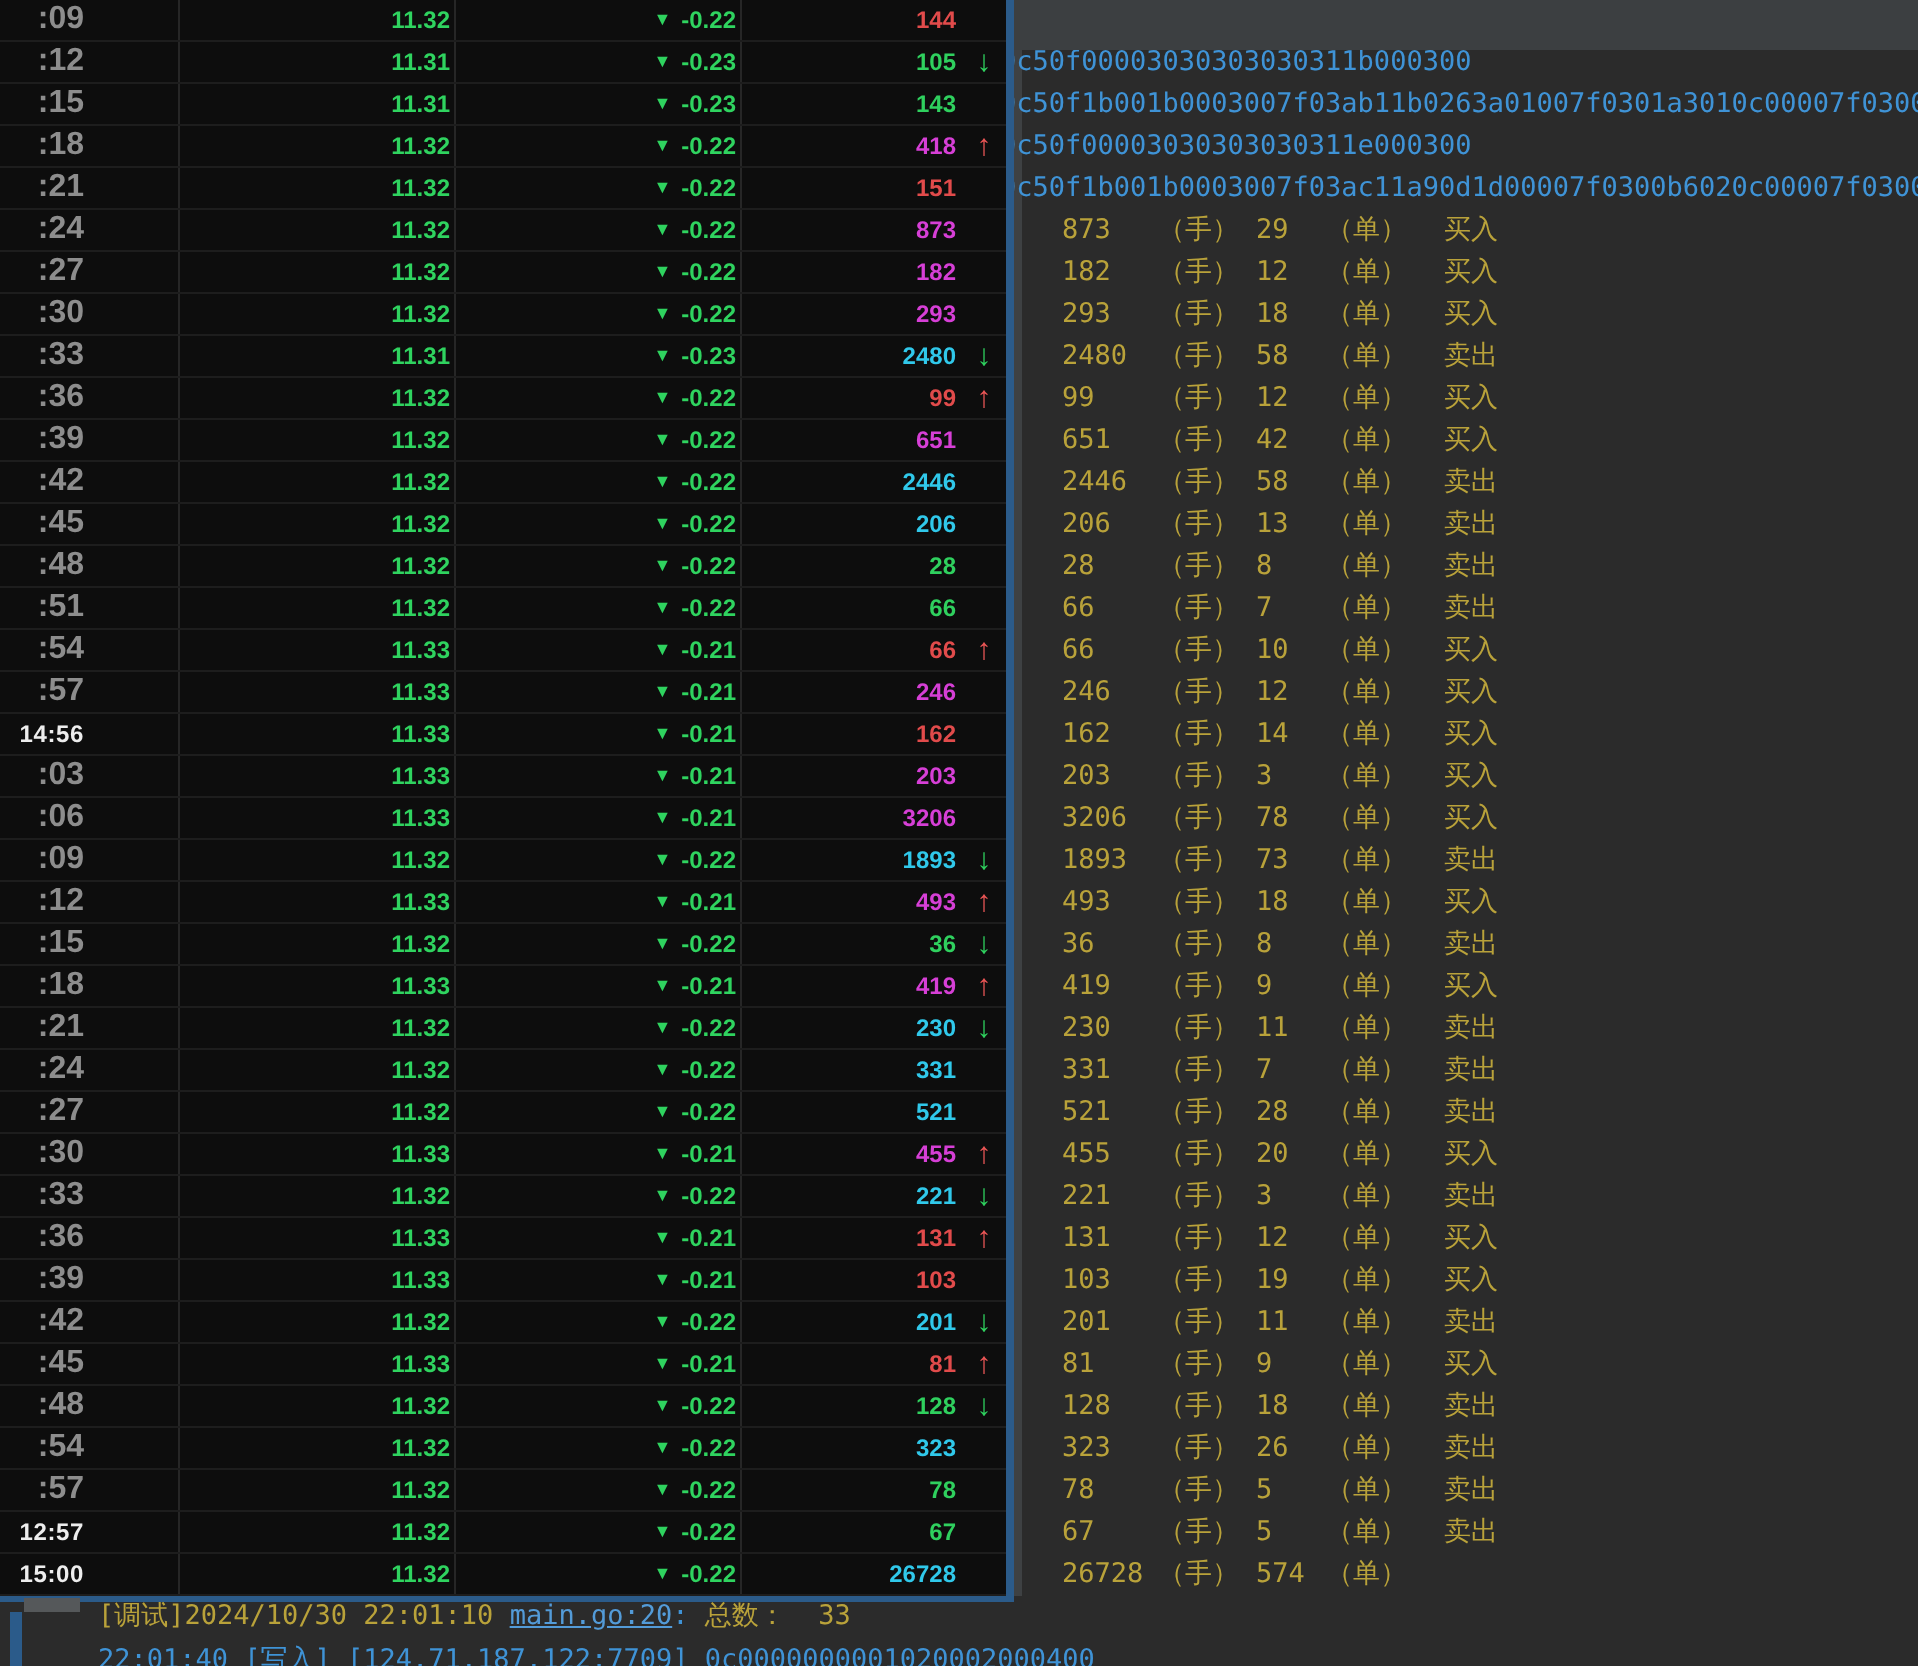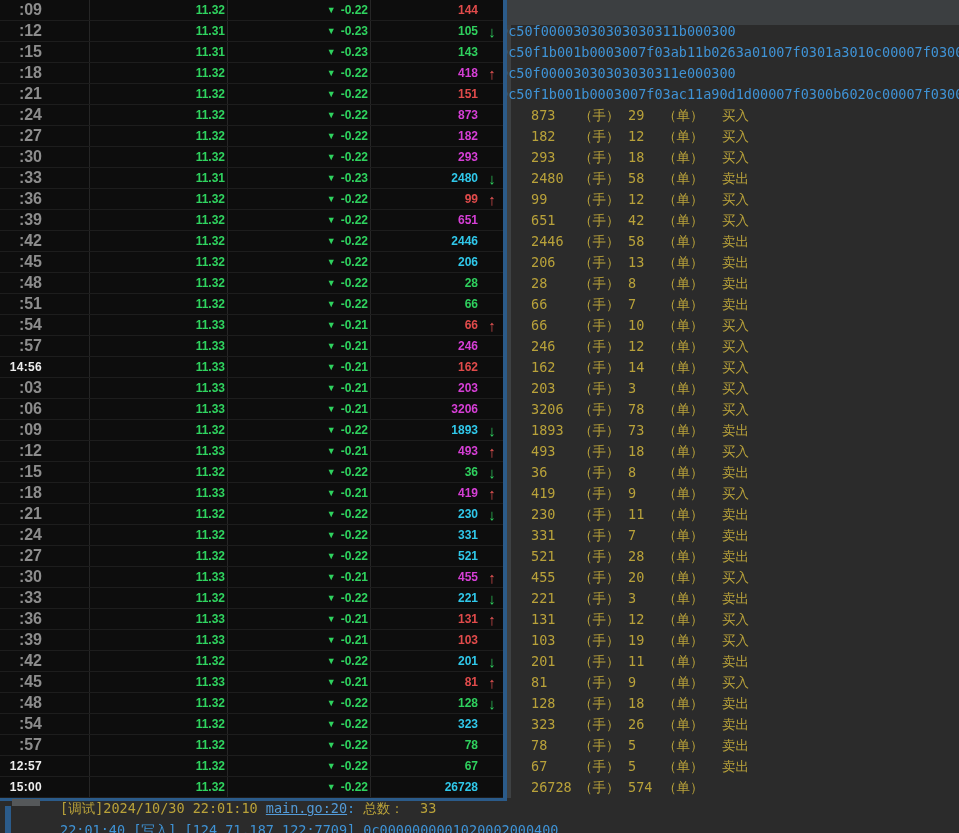--- a/index.html
+++ b/index.html
@@ -15,21 +15,21 @@
     position:absolute;height:21px;line-height:21px;white-space:pre;
     font-family:"DejaVu Sans Mono","Liberation Mono",monospace;
     font-size:13.5px;color:var(--console-blue);
   }
   .hexline{left:500px;z-index:2;}
   .tradeline{left:531px;color:var(--console-yellow);z-index:2;display:flex;}
   .tradeline .tv{display:inline-block;width:48px;}
   .tradeline .tu1{display:inline-block;width:49px;}
   .tradeline .tc{display:inline-block;width:35px;}
   .tradeline .tu2{display:inline-block;width:59px;}
-  .logline{z-index:2;left:60px;height:16px;line-height:16px;}
+  .logline{z-index:2;left:49px;height:16px;line-height:16px;}
   .log1{top:800px;color:var(--console-yellow);}
   .log2{top:822px;color:var(--console-blue);}
   .srclink{color:var(--link-blue);text-decoration:underline;cursor:pointer;}
   .logcolon{color:var(--console-blue);}
   .edge-strip{position:absolute;left:507px;top:25px;width:4px;height:773px;background:#3e4143;z-index:2;}
   
   .quote-window{
     position:absolute;left:0;top:0;width:503px;height:798px;z-index:4;
     background:#0d0d0d;
     border-right:4px solid var(--accent-border);

